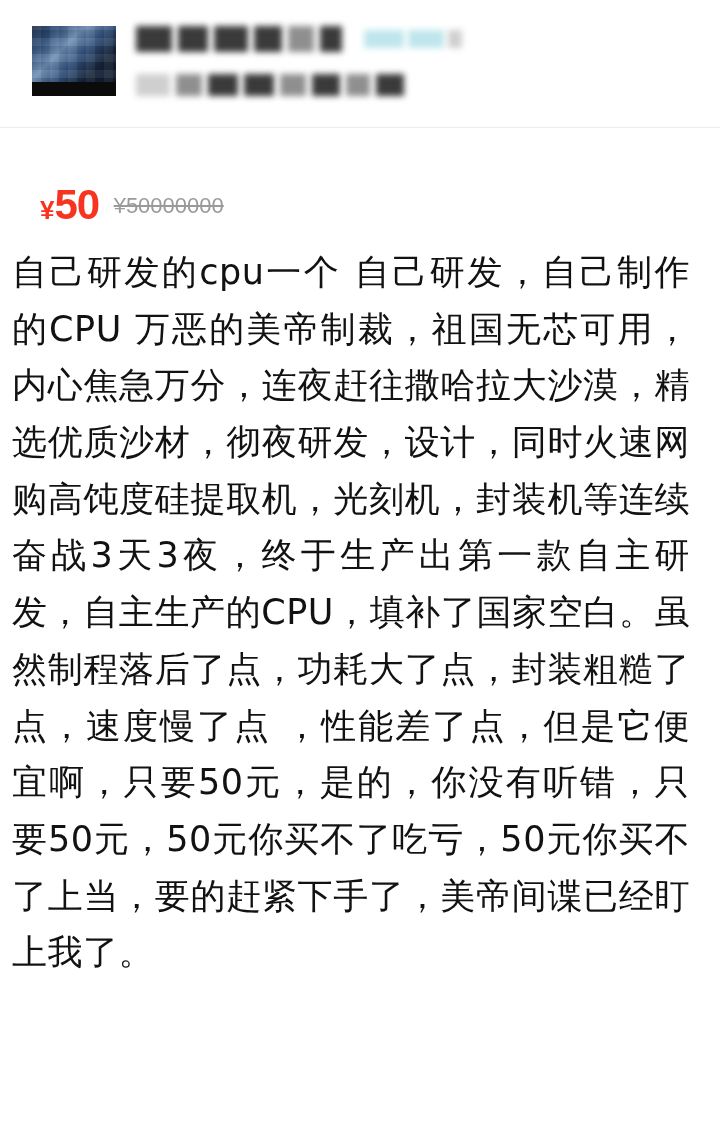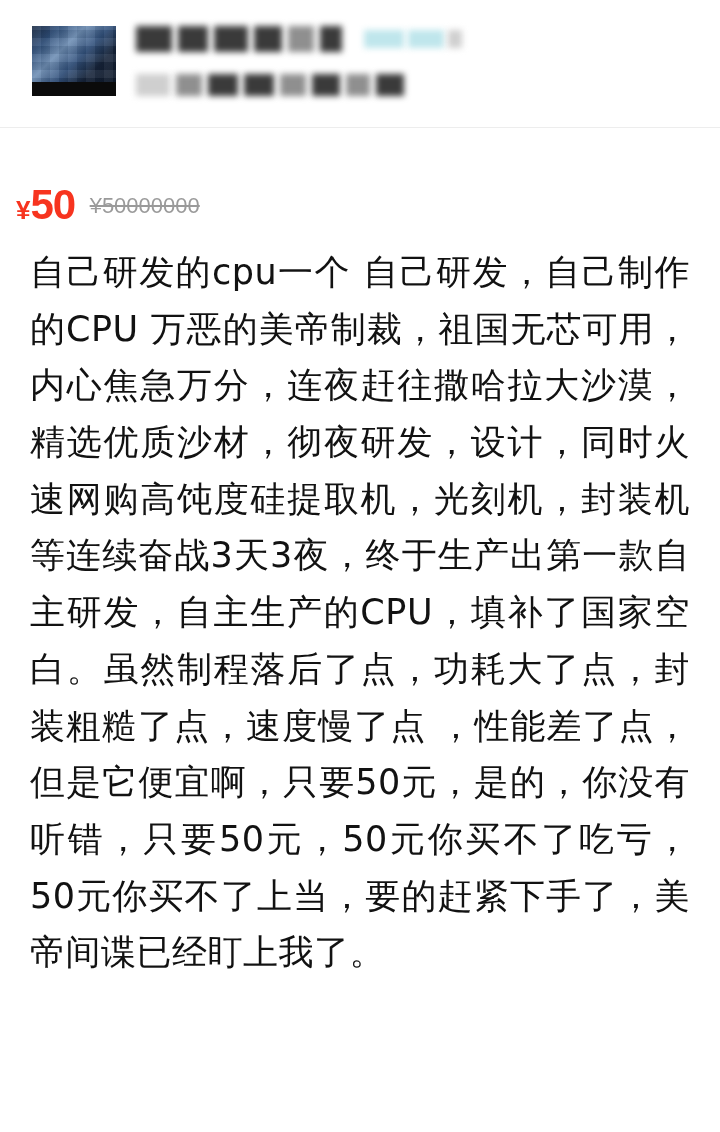--- a/index.html
+++ b/index.html
@@ -88,21 +88,21 @@
     position: absolute;
     left: 136px;
     top: 72px;
     width: 380px;
     height: 26px;
   }
 
   
   .price-block {
     position: relative;
-    padding: 56px 0 0 16px;
+    padding: 56px 0 0 40px;
     height: 86px;
     box-sizing: border-box;
   }
   .price-current {
     color: #f7341f;
     font-size: 42px;
     font-weight: bold;
     line-height: 1;
     letter-spacing: -1px;
     display: inline-block;
@@ -118,21 +118,21 @@
     margin-left: 10px;
     color: #9a9a9a;
     font-size: 22px;
     text-decoration: line-through;
     vertical-align: 6px;
     letter-spacing: 0px;
   }
 
   
   .description {
-    margin: 30px 30px 0 30px;
+    margin: 30px 30px 0 12px;
     font-size: 35px;
     line-height: 1.62;
     color: #121212;
     letter-spacing: 0.5px;
     text-align: justify;
     font-family: "DejaVu Sans", "Liberation Sans", sans-serif;
     word-break: break-word;
   }
 </style>
 </head>

